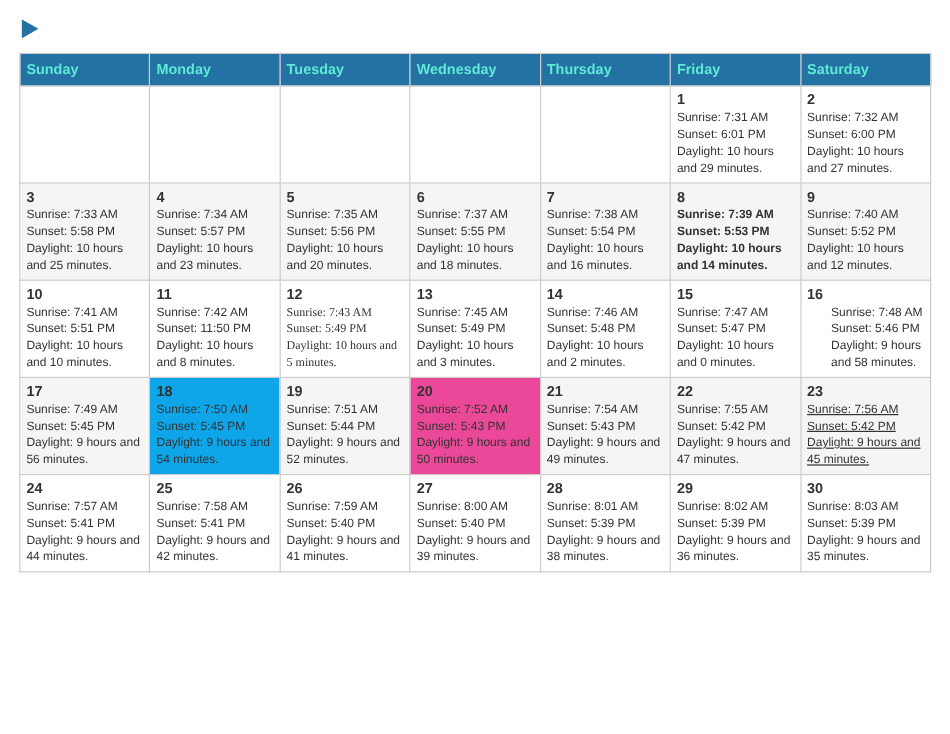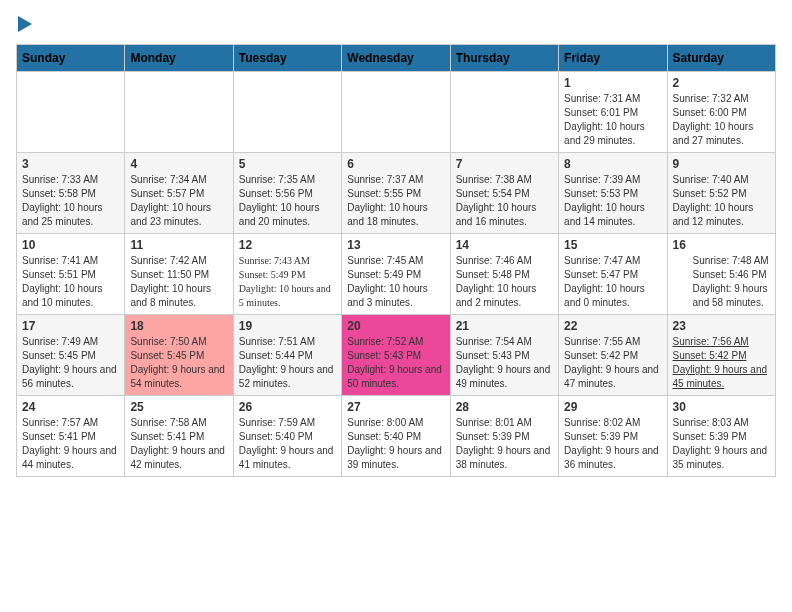--- a/index.html
+++ b/index.html
@@ -28,21 +28,21 @@
       font-size: 16px;
       font-weight: normal;
       color: #555;
     }
     .calendar {
       width: 100%;
       border-collapse: collapse;
     }
     .calendar thead th {
       background-color: #2471a3;
-      color: #000000;
+      color: #5eead4;
       font-size: 12px;
       font-weight: bold;
       text-align: left;
       padding: 6px 5px;
       border: 1px solid #ccc;
     }
     .calendar tbody td {
       vertical-align: top;
       border: 1px solid #ccc;
       padding: 4px 5px;
@@ -155,21 +155,21 @@
 Daylight: 10 hours and 18 minutes.</div>
         </td>
         <td style="background: rgb(245, 245, 245);">
           <span class="day-number">7</span>
           <div class="day-info" style="white-space: pre-line;">Sunrise: 7:38 AM
 Sunset: 5:54 PM
 Daylight: 10 hours and 16 minutes.</div>
         </td>
         <td style="background: rgb(245, 245, 245);">
           <span class="day-number">8</span>
-          <div class="day-info" style="white-space: pre-line;">Sunrise: 7:39 AM
+          <div class="day-info" style="white-space: pre-line; font-weight: bold;">Sunrise: 7:39 AM
 Sunset: 5:53 PM
 Daylight: 10 hours and 14 minutes.</div>
         </td>
         <td style="background: rgb(245, 245, 245);">
           <span class="day-number">9</span>
           <div class="day-info" style="white-space: pre-line;">Sunrise: 7:40 AM
 Sunset: 5:52 PM
 Daylight: 10 hours and 12 minutes.</div>
         </td>
       </tr>
@@ -217,21 +217,21 @@
 Daylight: 9 hours and 58 minutes.</div>
         </td>
       </tr>
       <tr>
         <td style="background: rgb(245, 245, 245);">
           <span class="day-number">17</span>
           <div class="day-info" style="white-space: pre-line;">Sunrise: 7:49 AM
 Sunset: 5:45 PM
 Daylight: 9 hours and 56 minutes.</div>
         </td>
-        <td style="background: #fca5a5;">
+        <td style="background: #0ea5e9;">
           <span class="day-number">18</span>
           <div class="day-info" style="white-space: pre-line;">Sunrise: 7:50 AM
 Sunset: 5:45 PM
 Daylight: 9 hours and 54 minutes.</div>
         </td>
         <td style="background: rgb(245, 245, 245);">
           <span class="day-number">19</span>
           <div class="day-info" style="white-space: pre-line;">Sunrise: 7:51 AM
 Sunset: 5:44 PM
 Daylight: 9 hours and 52 minutes.</div>

